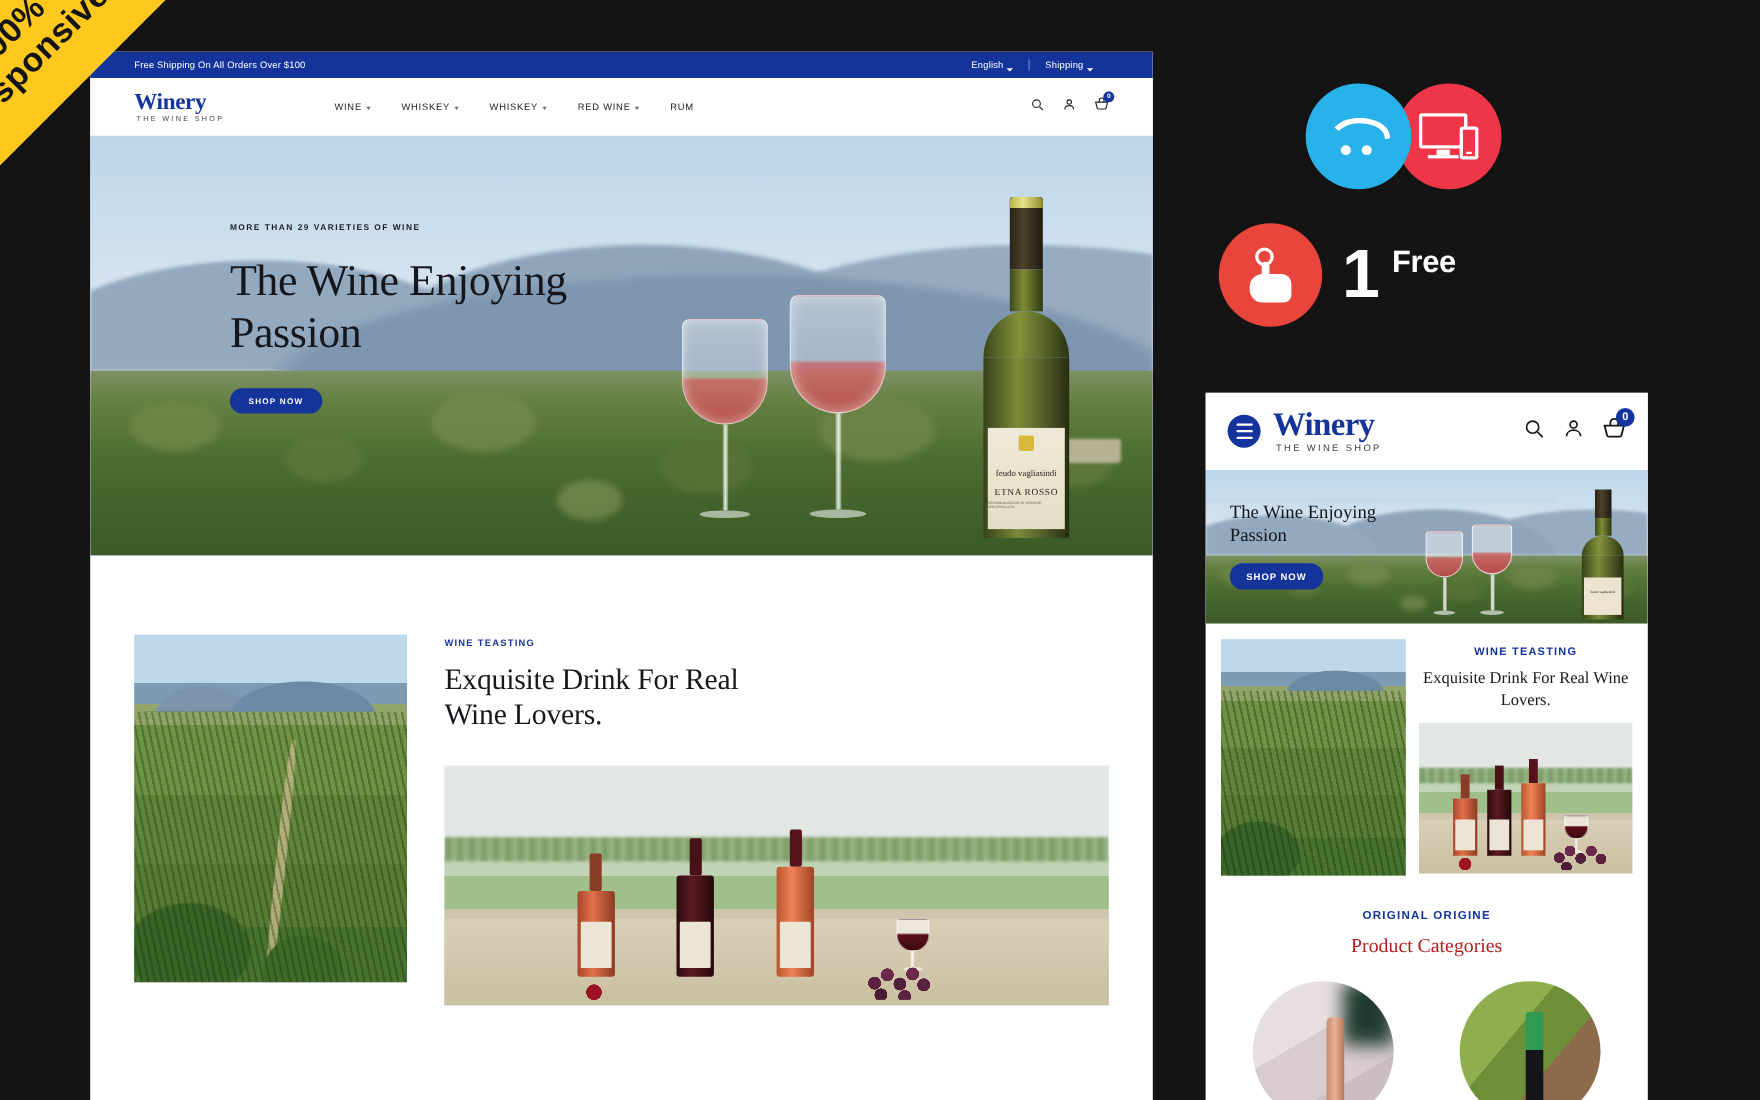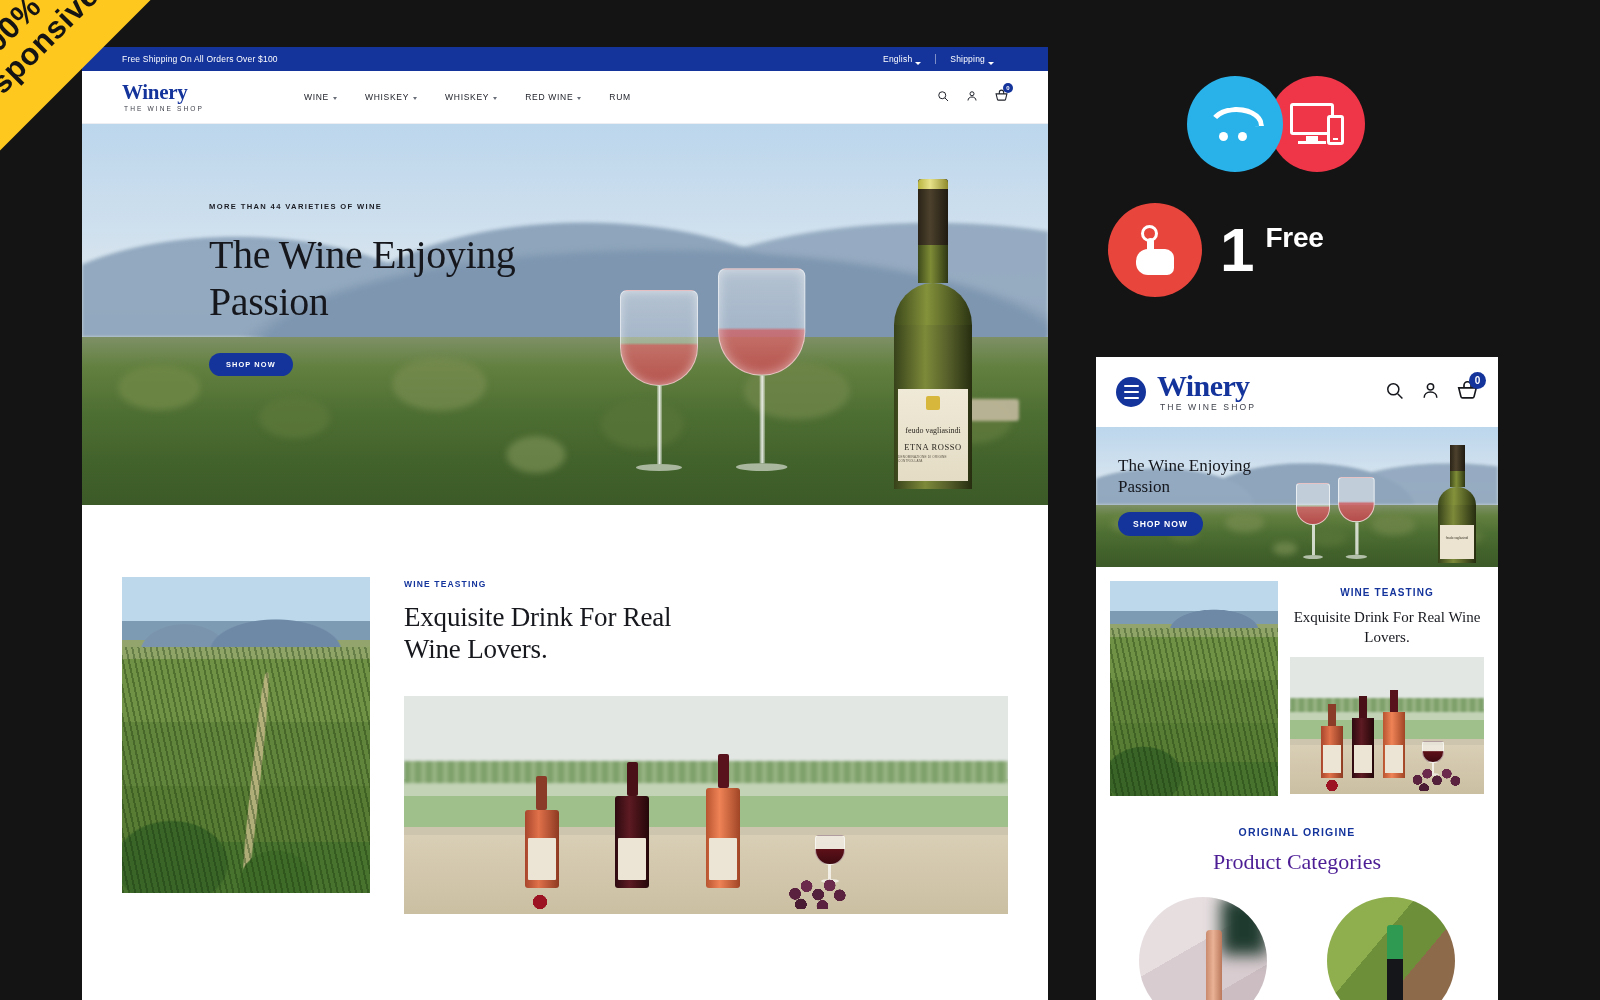--- a/index.html
+++ b/index.html
@@ -641,21 +641,21 @@
       radial-gradient(circle 5px at 50% 62%, #52203a 0 96%, transparent),
       radial-gradient(circle 5px at 68% 38%, #6b2a4c 0 96%, transparent),
       radial-gradient(circle 5px at 84% 64%, #5b2240 0 96%, transparent),
       radial-gradient(circle 5px at 26% 90%, #4a1c34 0 96%, transparent);}
   .m-bottles .mrose { position:absolute; left:16%; bottom:1%; width:22px;height:15px;
     background: radial-gradient(circle 8px at 50% 50%, #9c1423 0 70%, transparent 72%);}
 
   .m-categories { margin-top: 30px; text-align: center; }
   .m-cat-eyebrow { color: #14349c; font-size: 10.5px; font-weight: bold; letter-spacing: 1.15px; }
   .m-cat-title {
-    font-family: "Liberation Serif", serif; font-size: 22px; color: #4c1d95;
+    font-family: "Liberation Serif", serif; font-size: 18px; color: #b91c1c;
     margin-top: 11px; font-weight: normal;
   }
   .m-cat-circles { margin-top: 22px; display: flex; justify-content: center; gap: 60px; }
   .m-cat-circle { width: 128px; height: 128px; border-radius: 50%; overflow: hidden; position: relative; }
   .m-cat-c1 { background: linear-gradient(150deg,#e7dee0 0 40%, #d9ccd0 40% 70%, #cbbdc2 70% 100%); }
   .m-cat-c1:after { content:""; position:absolute; left: 52%; top: 26%; width: 16px; height: 62%;
      background: linear-gradient(90deg,#c98a6d,#eab296 45%,#b9785b); border-radius: 4px 4px 2px 2px; }
   .m-cat-c1:before { content:""; position:absolute; right:0; top:0; width: 36%; height: 45%;
      background: #1e3a2e; filter: blur(8px); }
   .m-cat-c2 { background: linear-gradient(130deg,#8fae4e 0 38%, #6e8f3a 38% 62%, #8c6a4a 62% 100%); }
@@ -762,21 +762,21 @@
             <div class="crest"></div>
             <div class="brand">feudo vagliasindi</div>
             <div class="etna">ETNA ROSSO</div>
             <div class="doc">DENOMINAZIONE DI ORIGINE CONTROLLATA</div>
           </div>
         </div>
       </div>
     </div>
 
     <div class="hero-content">
-      <div class="hero-eyebrow">MORE THAN 44 VARIETIES OF WINE</div>
+      <div class="hero-eyebrow">MORE THAN 29 VARIETIES OF WINE</div>
       <h1 class="hero-title">The Wine Enjoying Passion</h1>
       <button class="shop-now-btn">SHOP NOW</button>
     </div>
   </div>
 
   <div class="teasting">
     <div class="leftcol">
       <div class="vineyard-img">
         <div class="mtn"></div>
         <div class="path"></div>

